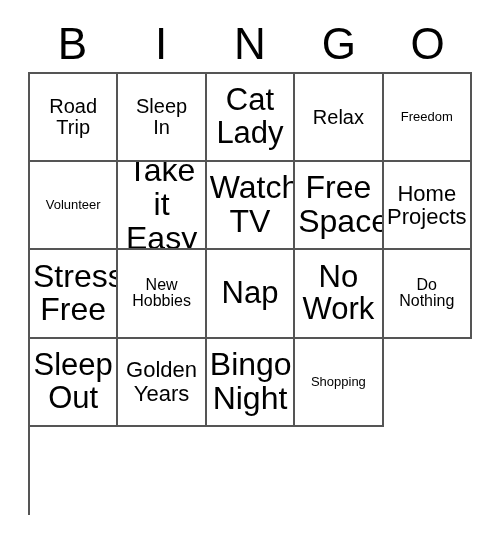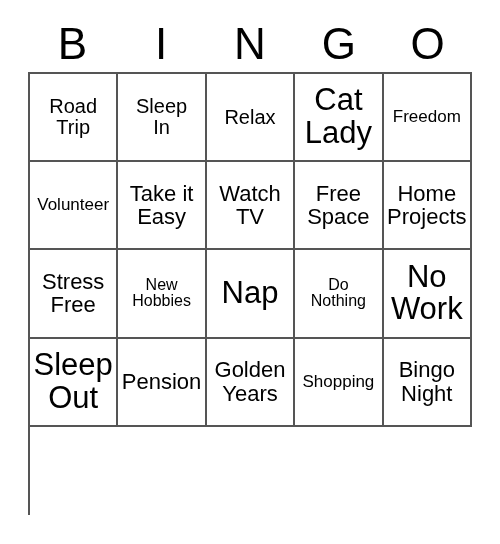--- a/index.html
+++ b/index.html
@@ -78,25 +78,25 @@
     line-height: 1.06;
     font-weight: 400;
     color: #000000;
     white-space: pre-line;
     word-break: normal;
   }
 
   
   .fs-xxl .cell-text { font-size: 31px; }
   .fs-xl  .cell-text { font-size: 20px; }
-  .fs-lg  .cell-text { font-size: 22px; }
+  .fs-lg  .cell-text { font-size: 32px; }
   .fs-md  .cell-text { font-size: 22px; }
   .fs-sm  .cell-text { font-size: 22px; }
   .fs-xs  .cell-text { font-size: 16px; }
-  .fs-xxs .cell-text { font-size: 17px; }
+  .fs-xxs .cell-text { font-size: 13px; }
 </style>
 </head>
 <body>
 
 <div id="bingo-card">
 
   <div id="header-row">
       <div class="header-letter">B</div>
       <div class="header-letter">I</div>
       <div class="header-letter">N</div>
@@ -106,26 +106,26 @@
 
   <div id="grid">
       <div class="cell fs-xl">
         <span class="cell-text">Road
 Trip</span>
       </div>
       <div class="cell fs-xl">
         <span class="cell-text">Sleep
 In</span>
       </div>
-      <div class="cell fs-xl">
-        <span class="cell-text">Relax</span>
-      </div>
       <div class="cell fs-xxl">
         <span class="cell-text">Cat
 Lady</span>
+      </div>
+      <div class="cell fs-xl">
+        <span class="cell-text">Relax</span>
       </div>
       <div class="cell fs-xxs">
         <span class="cell-text">Freedom</span>
       </div>
       <div class="cell fs-xxs">
         <span class="cell-text">Volunteer</span>
       </div>
       <div class="cell fs-lg">
         <span class="cell-text">Take it
 Easy</span>
@@ -146,41 +146,38 @@
         <span class="cell-text">Stress
 Free</span>
       </div>
       <div class="cell fs-xs">
         <span class="cell-text">New
 Hobbies</span>
       </div>
       <div class="cell fs-xxl">
         <span class="cell-text">Nap</span>
       </div>
+      <div class="cell fs-xxl">
+        <span class="cell-text">No
+Work</span>
+      </div>
       <div class="cell fs-xs">
         <span class="cell-text">Do
 Nothing</span>
       </div>
       <div class="cell fs-xxl">
-        <span class="cell-text">No
-Work</span>
-      </div>
-      <div class="cell fs-xxl">
         <span class="cell-text">Sleep
 Out</span>
-      </div>
-      <div class="cell fs-sm">
-        <span class="cell-text">Pension</span>
       </div>
       <div class="cell fs-md">
         <span class="cell-text">Golden
 Years</span>
       </div>
-      <div class="cell fs-xxs">
-        <span class="cell-text">Shopping</span>
-      </div>
       <div class="cell fs-lg">
         <span class="cell-text">Bingo
 Night</span>
+      </div>
+      <div class="cell fs-xxs">
+        <span class="cell-text">Shopping</span>
       </div>
     </div>
 
 </div>
 
 </body></html>

